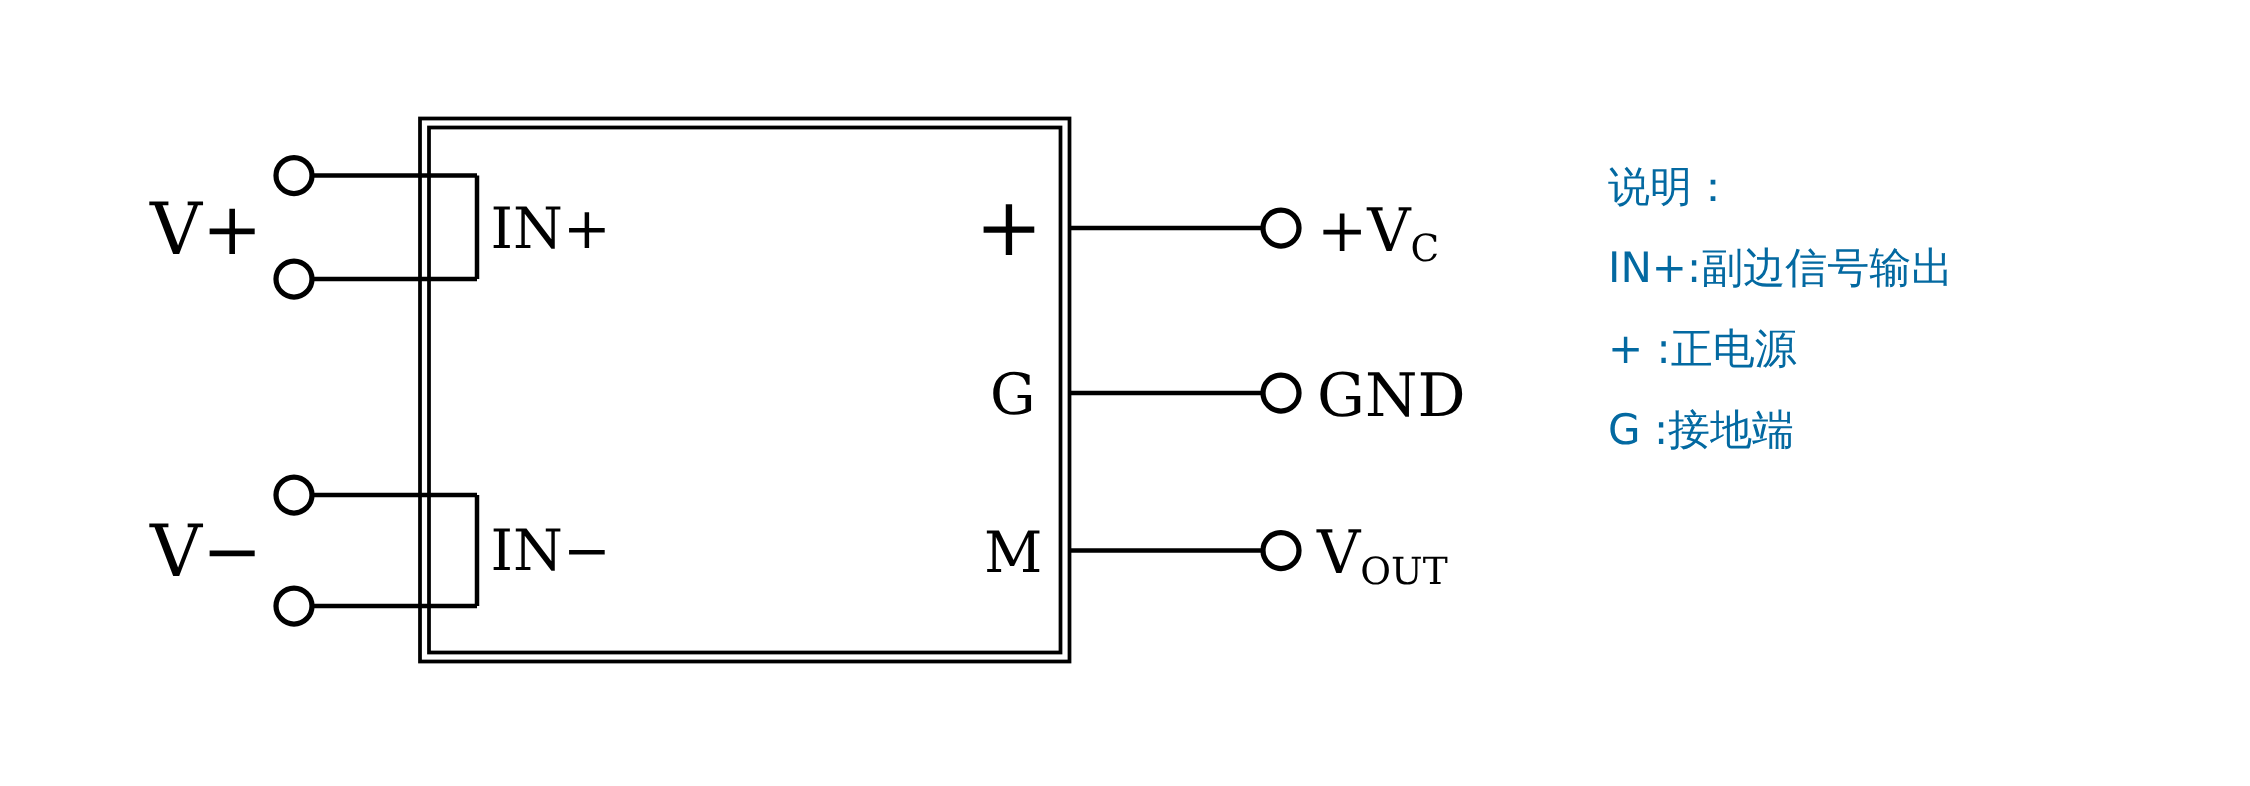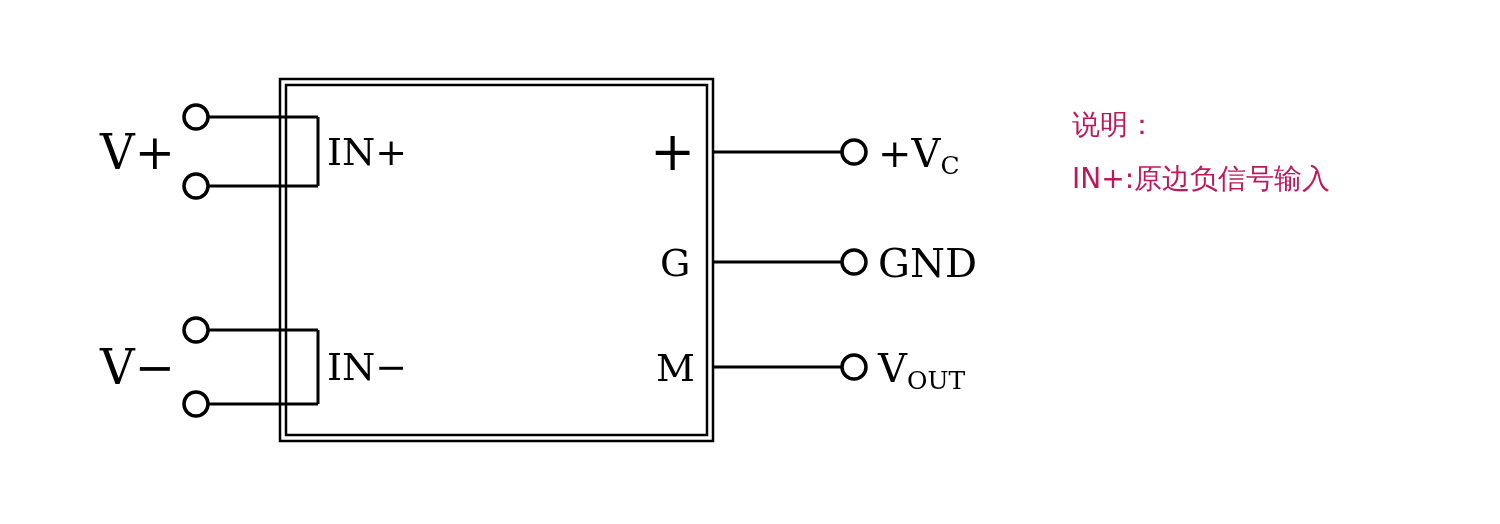--- a/index.html
+++ b/index.html
@@ -54,21 +54,21 @@
   svg tspan.sub {
     font-size: 25px;
   }
   .legend {
     position: absolute;
     left: 1072px;
     top: 98px;
     width: 420px;
     font-family: "DejaVu Sans", "Liberation Sans", sans-serif;
     font-size: 28px;
-    color: #be185d;
+    color: #0369a1;
     line-height: 54px;
     white-space: nowrap;
   }
   .legend .legend-line {
     height: 54px;
   }
 </style>
 </head>
 <body>
 
@@ -111,16 +111,18 @@
 
     <text class="pin-label" x="878" y="167"><tspan>+V</tspan><tspan class="sub" dy="7">C</tspan></text>
 
     <text class="pin-label" x="878" y="277">GND</text>
 
     <text class="pin-label" x="878" y="382"><tspan>V</tspan><tspan class="sub" dy="7">OUT</tspan></text>
   </svg>
 
   <div class="legend">
     <div class="legend-line">说明：</div>
-    <div class="legend-line">IN+:原边负信号输入</div>
+    <div class="legend-line">IN+:副边信号输出</div>
+    <div class="legend-line">+ :正电源</div>
+    <div class="legend-line">G :接地端</div>
   </div>
 
 </div>
 
 </body></html>

